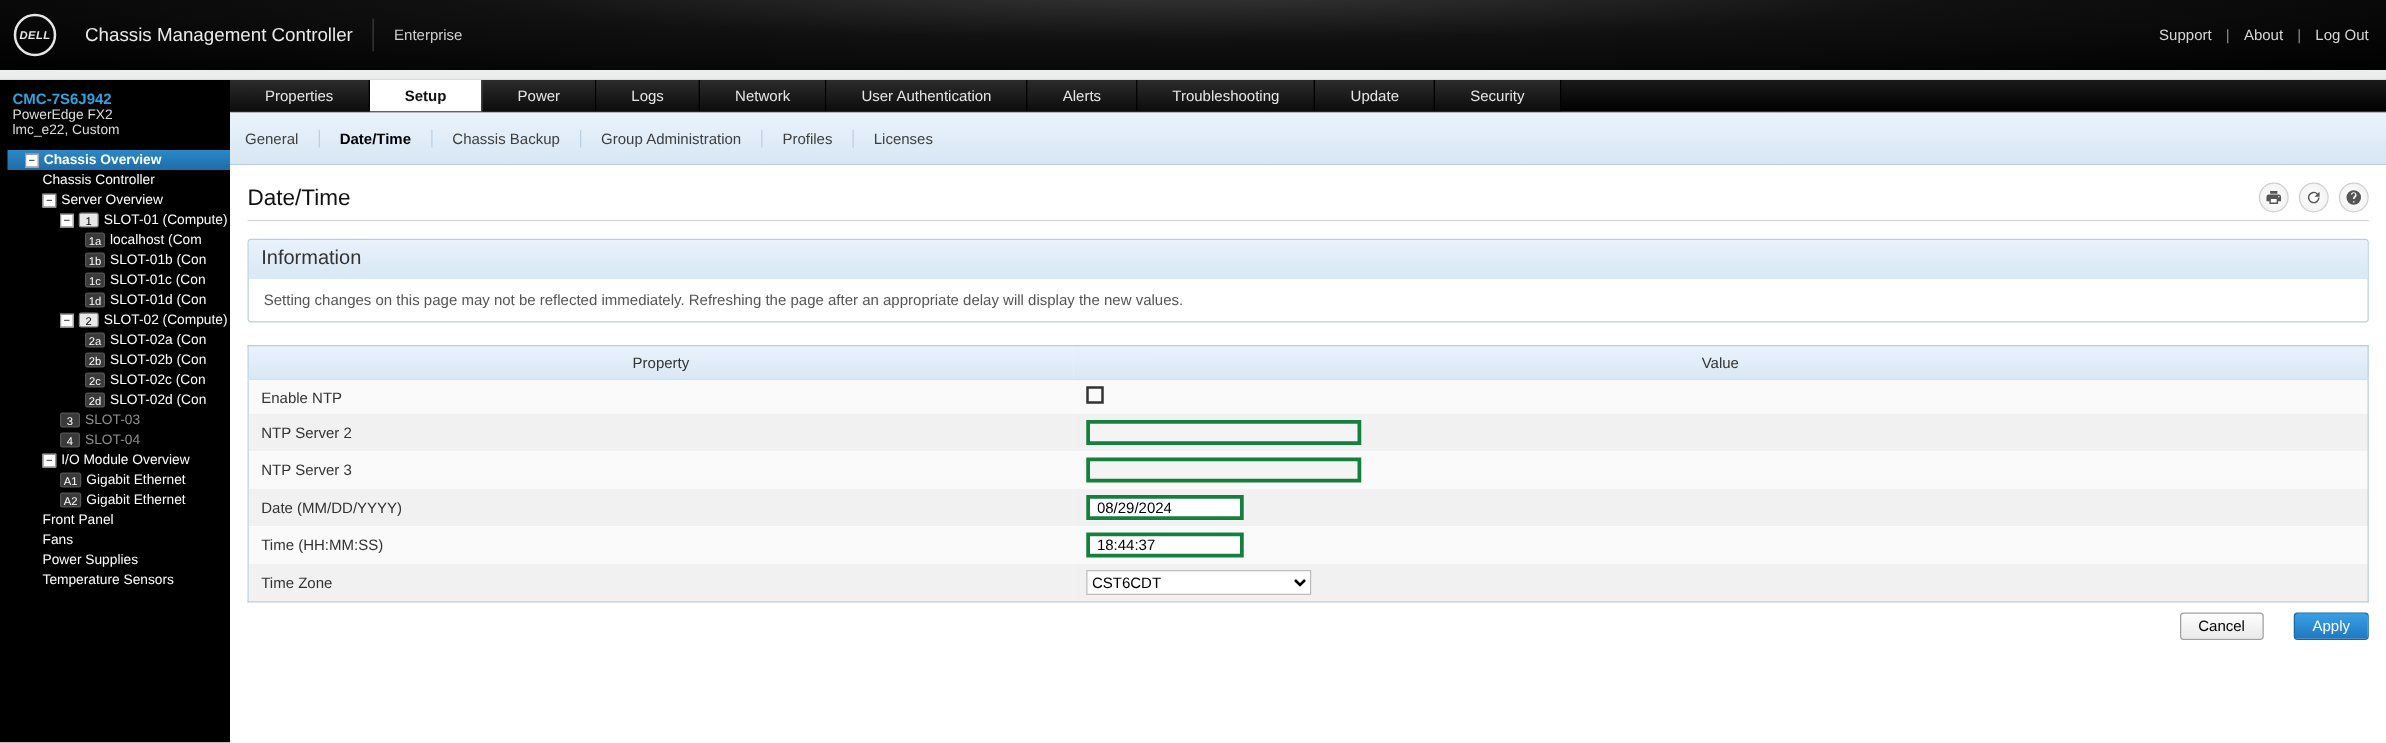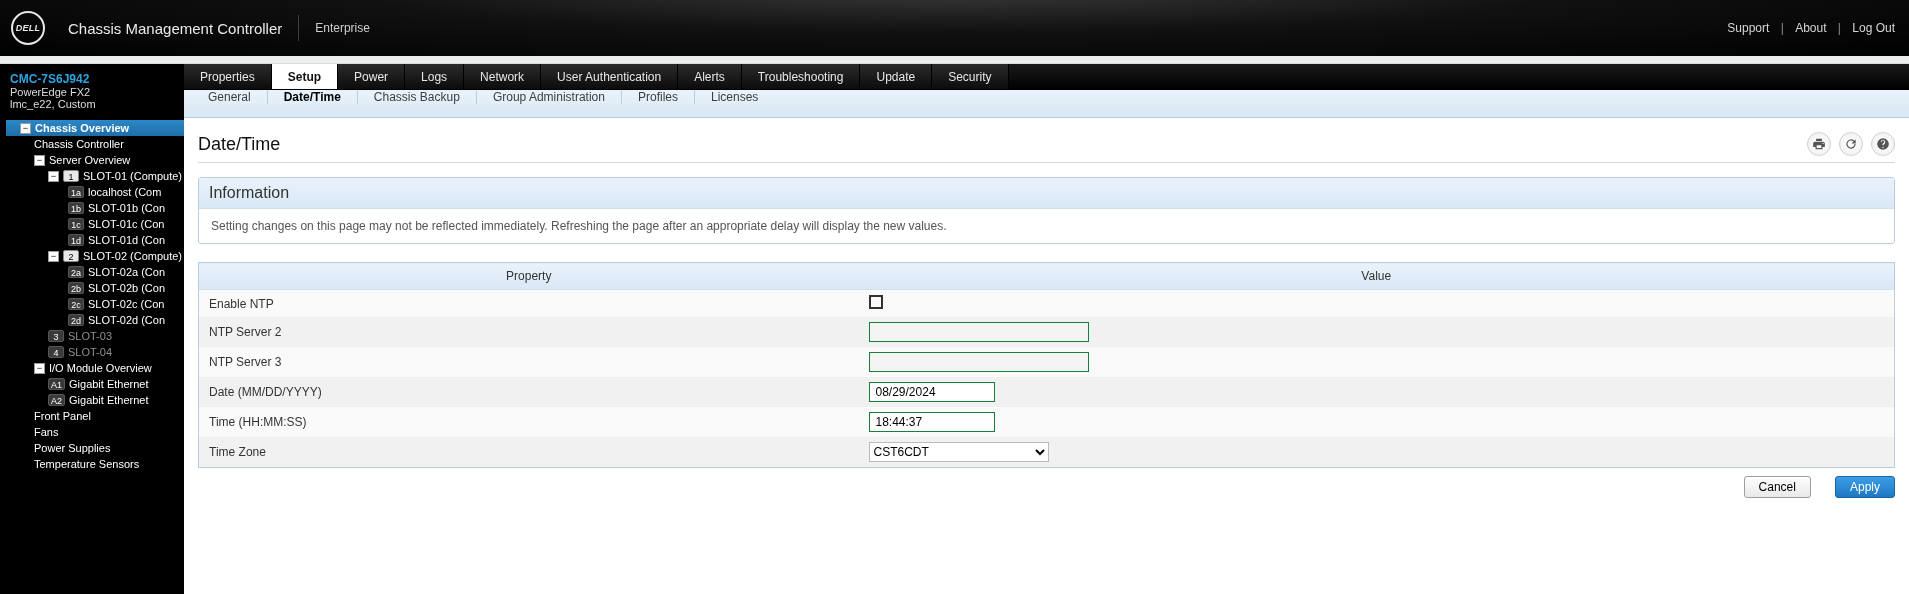--- a/index.html
+++ b/index.html
@@ -32,23 +32,23 @@
   .indent-1 { padding-left: 14px; }
   .indent-2 { padding-left: 28px; }
   .indent-3 { padding-left: 42px; }
   .indent-4 { padding-left: 62px; }
   .badge { display:inline-block; min-width:16px; height:12px; line-height:12px; font-size:9px; text-align:center; border:1px solid #888; background:#e8e8e8; color:#000; margin-right:4px; padding:0 2px; border-radius:2px; }
   .badge.dark { background:#3a3a3a; color:#fff; border-color:#555; }
   .dim .label { color:#8f8f8f; }
 
   .right { flex:1; min-width:0; }
   .tabs-primary { height: 26px; background: linear-gradient(#1a1a1a, #000); display:flex; align-items:stretch; border-bottom:1px solid #000; }
-  .tab { padding: 0 16px; display:flex; align-items:center; color:#e6e6e6; font-size:12px; border-right:1px solid #000; cursor:pointer; background:linear-gradient(#2b2b2b,#0c0c0c); }
+  .tab { padding: 0 28px; display:flex; align-items:center; color:#e6e6e6; font-size:12px; border-right:1px solid #000; cursor:pointer; background:linear-gradient(#2b2b2b,#0c0c0c); }
   .tab.active { background:#fff; color:#111; font-weight:bold; }
-  .tabs-secondary { height: 28px; background: linear-gradient(#eaf3fb, #d7e7f4); border-bottom:1px solid #b9cfe1; display:flex; padding-left: 12px; }
+  .tabs-secondary { height: 42px; background: linear-gradient(#eaf3fb, #d7e7f4); border-bottom:1px solid #b9cfe1; display:flex; align-items:center; }
   .subtab { padding: 0 12px; color:#3e3e3e; font-size:12px; cursor:pointer; }
   .subtab.active { font-weight:bold; color:#000; }
   .sub-sep { width:1px; height:14px; background:#b9cfe1; margin:0 4px; }
 
   .page { padding: 14px 14px 8px 14px; }
   .page-header { display:flex; align-items:center; justify-content:space-between; }
   .page-title { font-size: 18px; color:#111; }
   .page-actions { display:flex; gap:8px; }
   .round-btn { width:24px; height:24px; border:1px solid #cfcfcf; border-radius:50%; background:radial-gradient(#ffffff, #efefef); display:flex; align-items:center; justify-content:center; cursor:pointer; color:#333; }
   .divider-h { height:1px; background:#d9d9d9; margin: 6px 0 14px 0; }
@@ -57,21 +57,21 @@
   .panel-header { background: linear-gradient(#eaf2fb, #d8e8f5); padding: 6px 10px; color:#333; font-size:16px; border-bottom:1px solid #cfe0ee; }
   .panel-body { padding: 10px 12px; color:#555; font-size:12px; }
 
   table.props { width:100%; border-collapse:collapse; border:1px solid #b9cfe1; }
   table.props th, table.props td { font-size:12px; }
   table.props thead th { text-align:center; background: linear-gradient(#eaf2fb, #d8e8f5); padding:6px 10px; border-bottom:1px solid #cfe0ee; color:#333; font-weight:normal; }
   .col-prop { width: 660px; }
   table.props tbody tr td { padding:5px 10px; }
   table.props tbody tr:nth-child(odd) td { background:#fafafa; }
   table.props tbody tr:nth-child(even) td { background:#f1f1f1; }
-  .val input[type="text"] { width: 220px; height:20px; border:1px solid #15803d; background:#fff; padding:2px 6px; font-size:12px; }
+  .val input[type="text"] { width: 220px; height:20px; border:3px solid #15803d; background:#fff; padding:2px 6px; font-size:12px; }
   .val input[disabled] { background:#f4f4f4; color:#888; }
   .val input.date, .val input.time { width: 126px; }
   .val select { width: 180px; height:20px; border:1px solid #bcbcbc; background:#fff; font-size:12px; }
   .chk { width:14px; height:14px; border:2px solid #333; display:inline-block; }
 
   .footer-actions { display:flex; justify-content:flex-end; gap:8px; padding: 8px 0 0 0; }
   .btn { height:22px; border:1px solid #9e9e9e; background:linear-gradient(#fefefe, #e9e9e9); border-radius:3px; padding: 0 14px; font-size:12px; cursor:pointer;margin-left:16px; }
   .btn.primary { background:linear-gradient(#3a9fe5, #1f78c1); border-color:#1766a6; color:#fff; font-weight:normal; }
 
   svg { display:block; }

